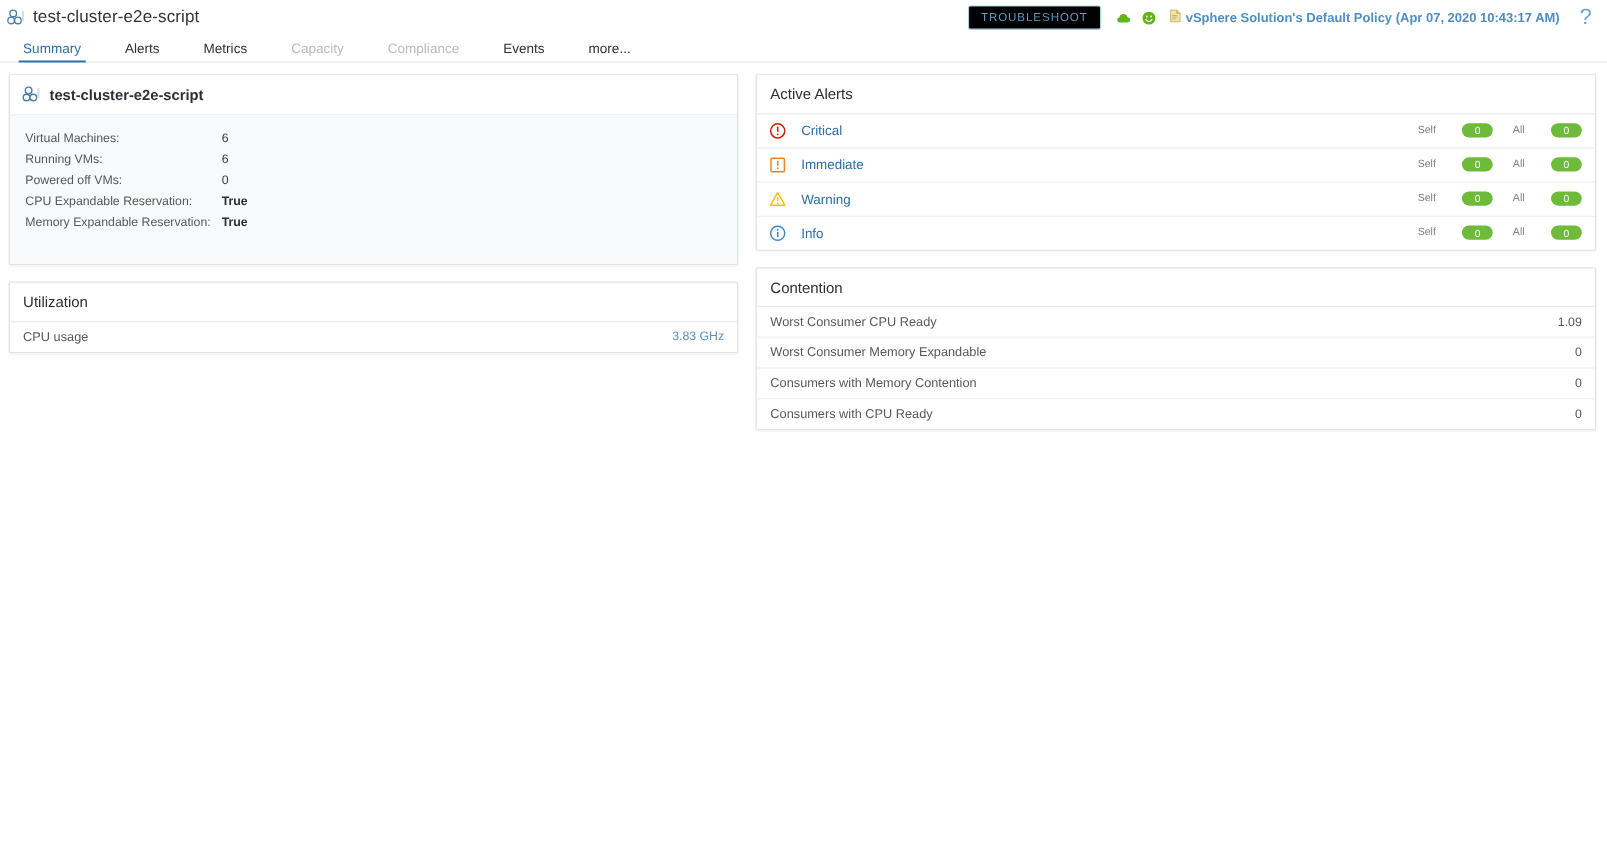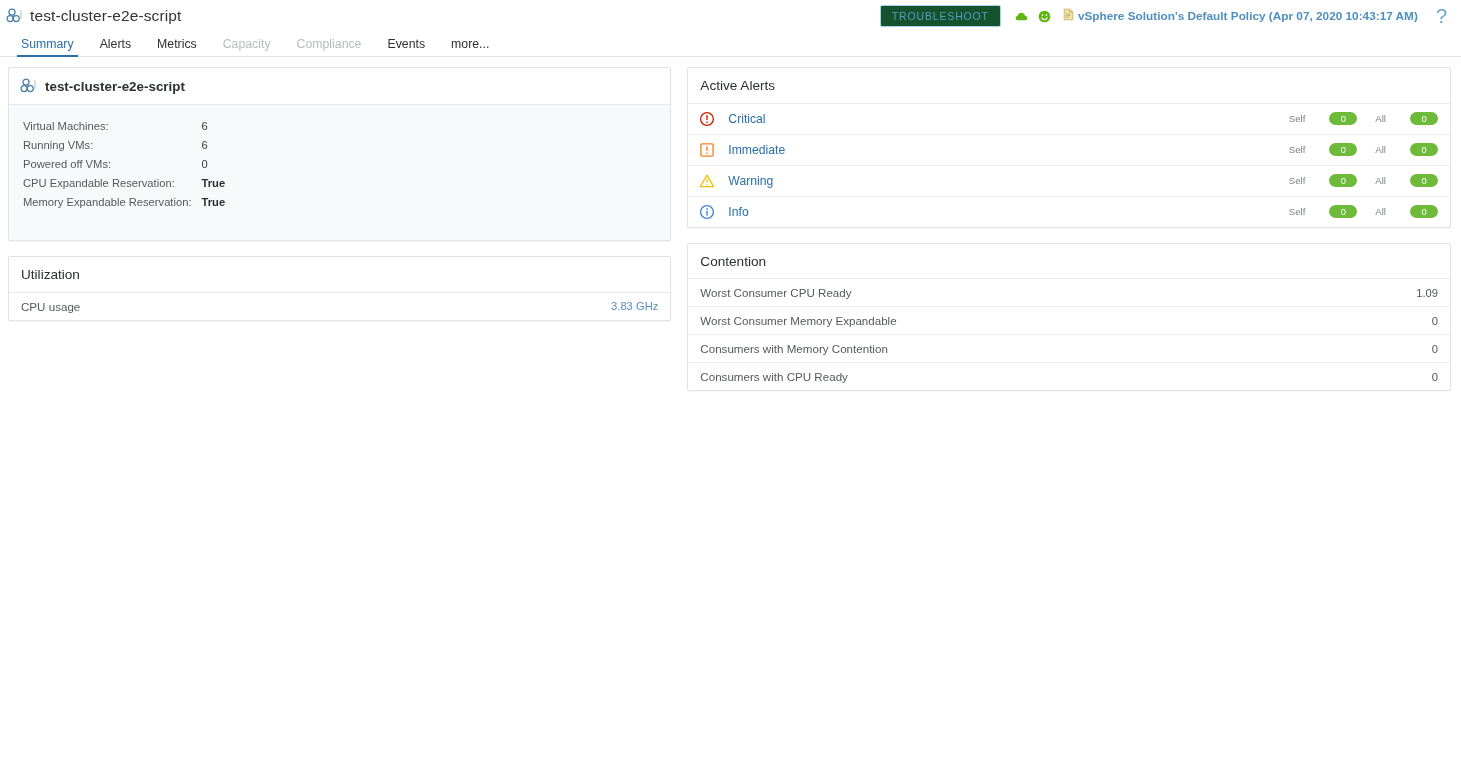--- a/index.html
+++ b/index.html
@@ -36,21 +36,21 @@
   }
   .header-right {
     margin-left: auto;
     display: flex;
     align-items: center;
     gap: 0px;
     padding-right: 2px;
   }
   .troubleshoot-btn {
     border: 1px solid #a9d2ea;
-    background: #14532d;
+    background: #000000;
     color: #5a9bc4;
     font-size: 10.5px;
     letter-spacing: 0.85px;
     font-family: "Liberation Sans", sans-serif;
     padding: 5px 11px 4px 11px;
     border-radius: 2px;
     cursor: pointer;
     line-height: 1;
     white-space: nowrap;
   }
@@ -83,21 +83,21 @@
   }
 
   
   .tabbar {
     display: flex;
     align-items: flex-end;
     height: 25px;
     padding-left: 8px;
     border-bottom: 1px solid #e3e6e8;
     background: #ffffff;
-    gap: 0;
+    gap: 14px;
   }
   .tab {
     font-size: 12.3px;
     color: #2f3033;
     padding: 0 13px 6px 13px;
     cursor: pointer;
     position: relative;
     line-height: 1;
     white-space: nowrap;
   }

